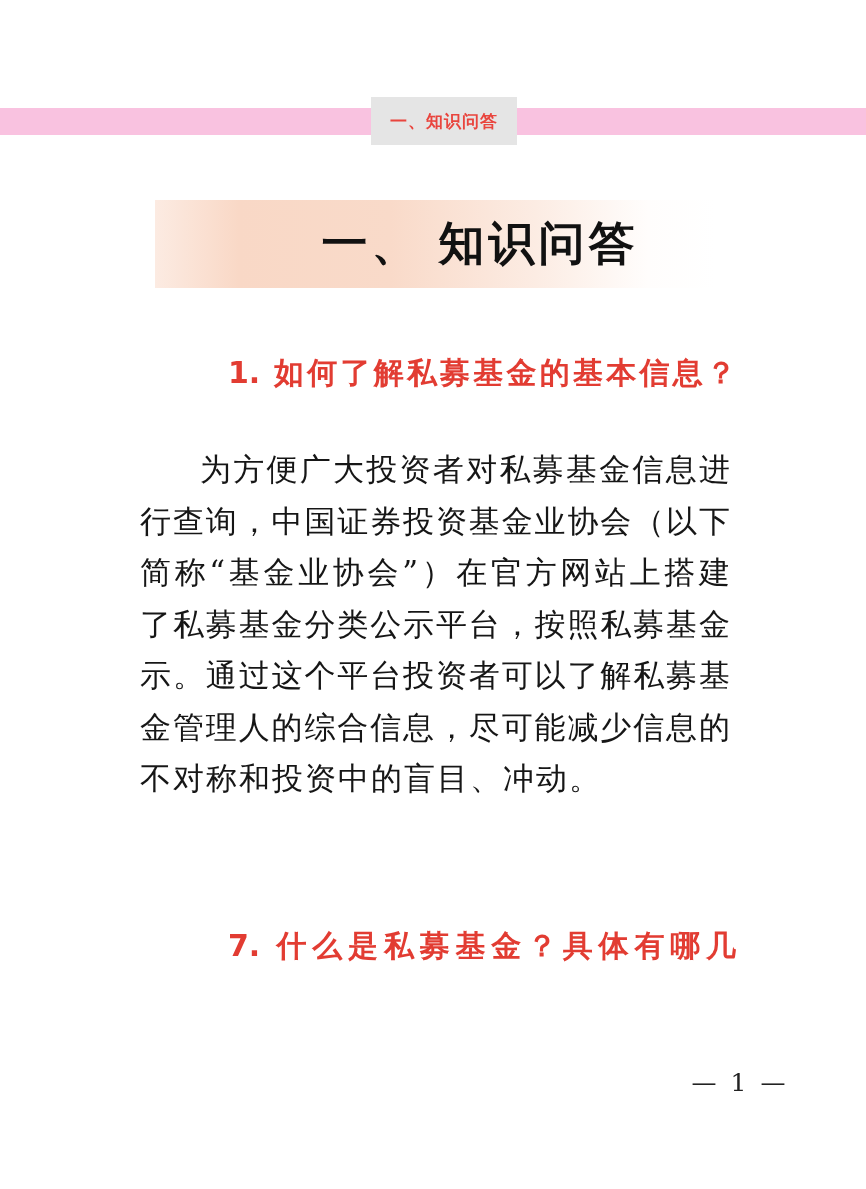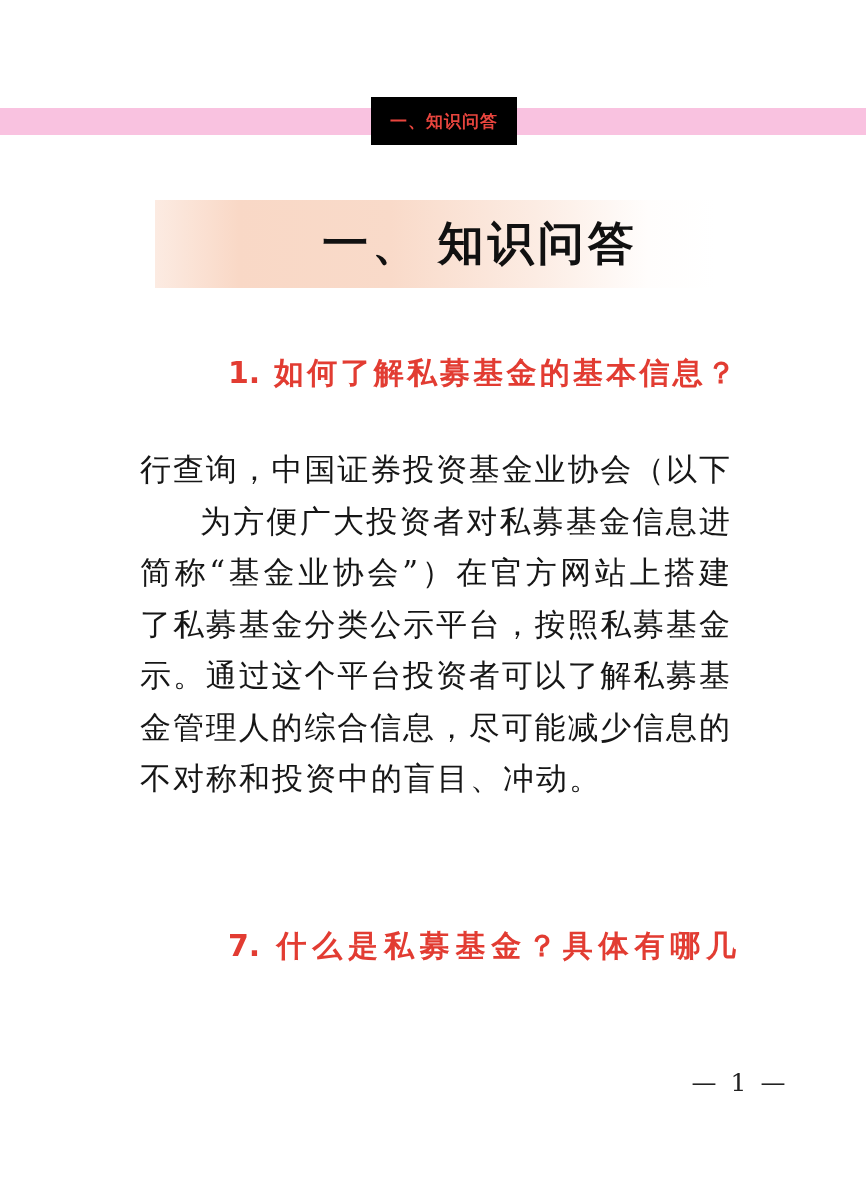--- a/index.html
+++ b/index.html
@@ -19,21 +19,21 @@
   .top-band {
     position: absolute;
     left: 0; top: 108px;
     width: 866px; height: 27px;
     background: #f9c2e0;
   }
   .running-head-box {
     position: absolute;
     left: 371px; top: 97px;
     width: 146px; height: 48px;
-    background: #000000;
+    background: #e5e5e5;
     display: flex;
     align-items: center;
     justify-content: center;
   }
   .running-head-text {
     font-family: "DejaVu Sans", sans-serif;
     font-weight: bold;
     font-size: 17px;
     letter-spacing: 1px;
     color: #e9453e;
@@ -50,21 +50,21 @@
       #f9d8c6 15%,
       #f9dac9 42%,
       #fcece3 68%,
       #fffdfc 88%,
       #ffffff 100%);
     display: flex;
     align-items: center;
     justify-content: center;
   }
   .title-text {
-    font-family: Liberation Serif, serif;
+    font-family: Liberation Sans, sans-serif;
     font-weight: bold;
     font-size: 46px;
     letter-spacing: 4px;
     color: #111111;
     margin-left: 90px;
     white-space: nowrap;
   }
 
   
   .q-heading {
@@ -144,22 +144,22 @@
     <span class="running-head-text">一、知识问答</span>
   </div>
 
   <div class="title-banner">
     <span class="title-text">一、 知识问答</span>
   </div>
 
   <div class="q-heading q1">1. 如何了解私募基金的基本信息？</div>
 
   <div class="body-para">
+    <div class="body-line first">为方便广大投资者对私募基金信息进</div>
     <div class="body-line">行查询，中国证券投资基金业协会（以下</div>
-    <div class="body-line first">为方便广大投资者对私募基金信息进</div>
     <div class="body-line">简称“基金业协会”）在官方网站上搭建</div>
     <div class="body-line">了私募基金分类公示平台，按照私募基金</div>
     <div class="body-line">示。通过这个平台投资者可以了解私募基</div>
     <div class="body-line">金管理人的综合信息，尽可能减少信息的</div>
     <div class="body-line last">不对称和投资中的盲目、冲动。</div>
   </div>
 
   <div class="q-heading q2">
     <div class="q2-line1">7. 什么是私募基金？具体有哪几</div>
   </div>

